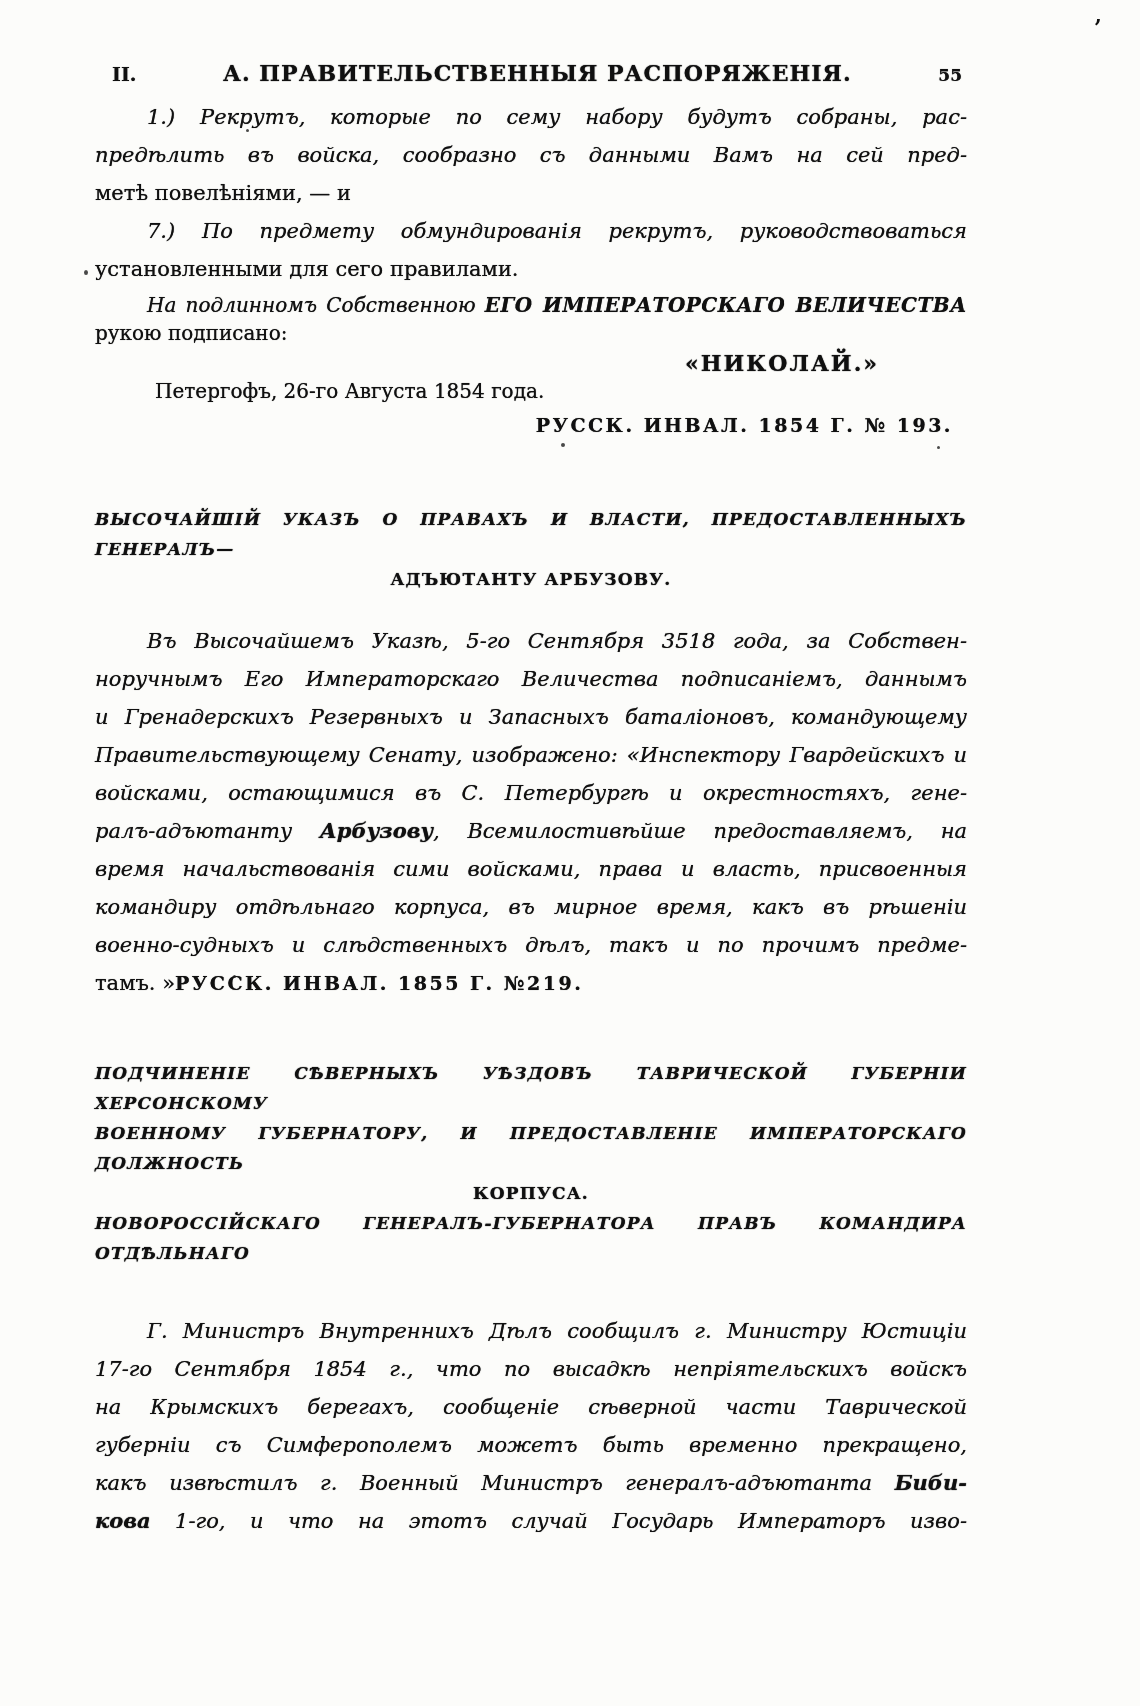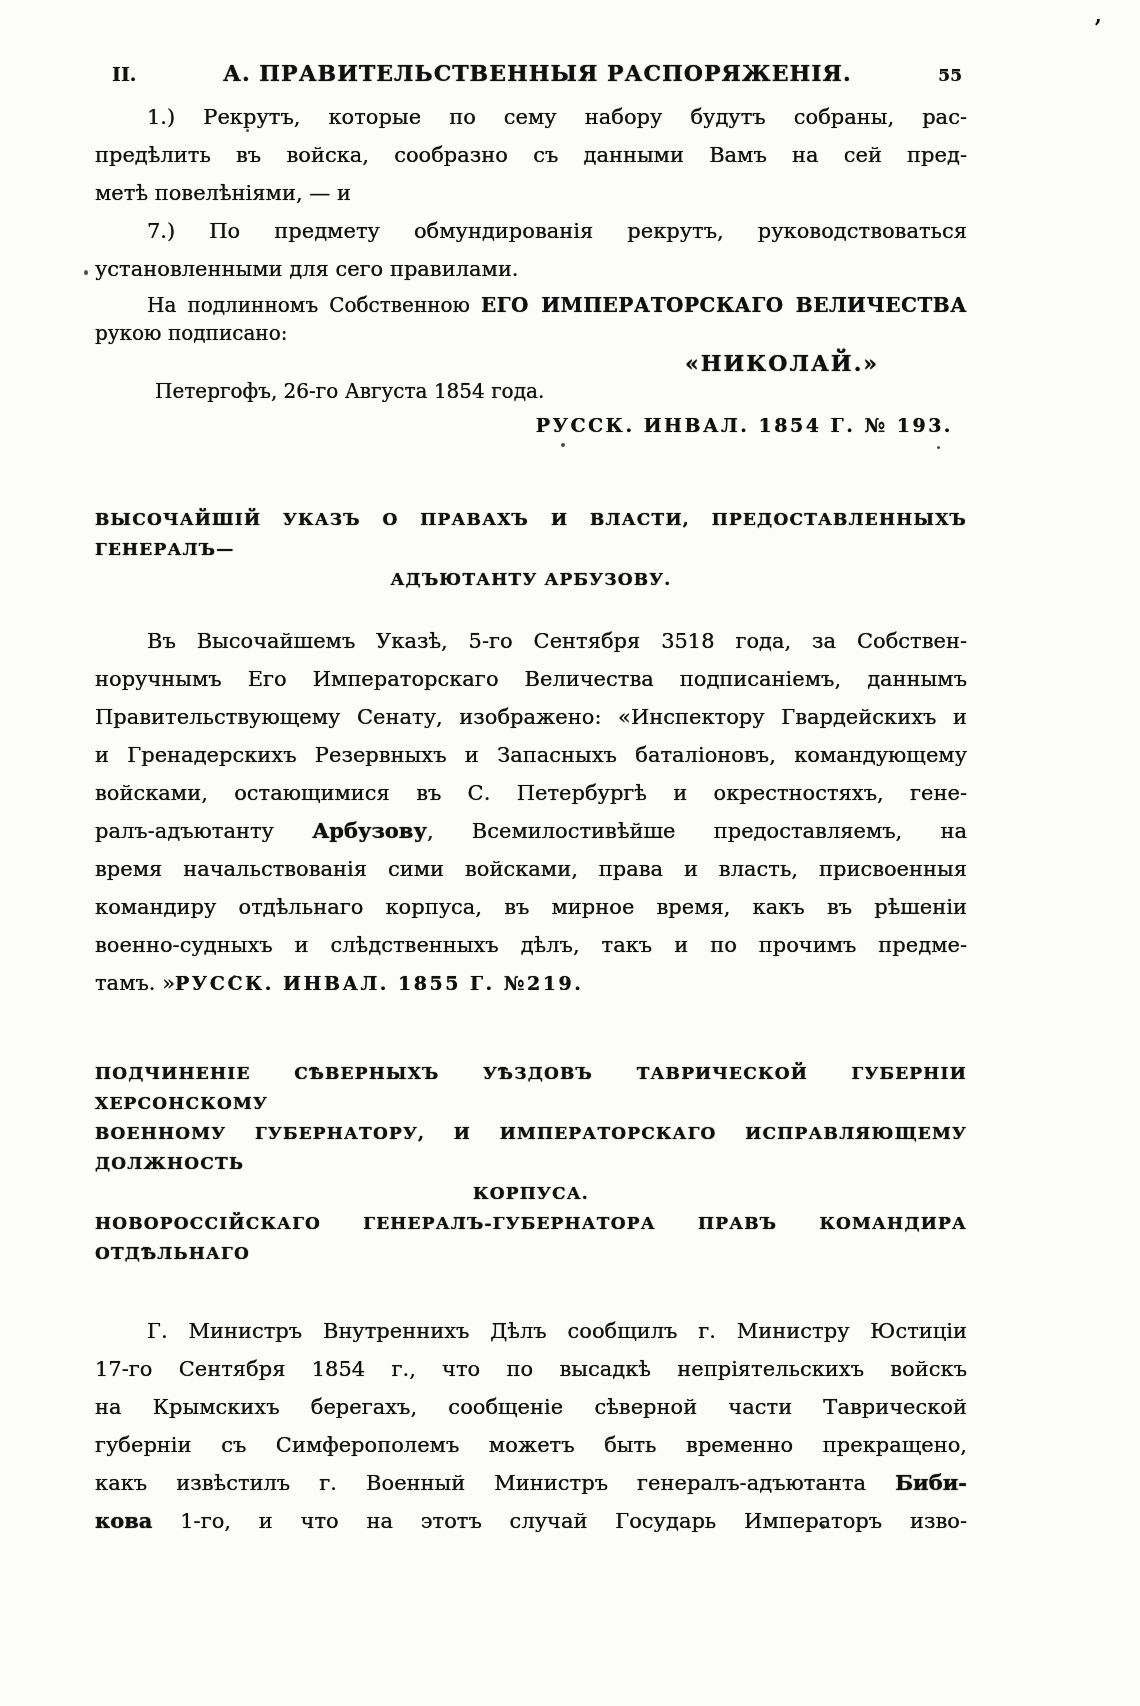--- a/index.html
+++ b/index.html
@@ -20,21 +20,21 @@
   .header {
     margin-left:112px; width:850px;
     display:flex; justify-content:space-between; align-items:baseline;
     height:26px; padding-top:60px;
   }
   .header .chap { font-size:19px; font-weight:700; }
   .header .run  { font-size:22px; font-weight:700; letter-spacing:1px; }
   .header .pnum { font-size:17px; font-weight:700; }
 
   .line { font-size:21px; line-height:38px; }
-  .j { text-align:justify; text-align-last:justify; }
+  .j { text-align:justify; text-align-last:justify;font-style:italic; }
   .indent { text-indent:52px; }
   .b { font-weight:700; }
 
   .heading { font-size:17px; font-weight:700; letter-spacing:1.2px; line-height:30px; }
   .center { text-align:center; text-align-last:center; }
 
   .small { font-size:20px; line-height:26px; }
   .att { line-height:30px; margin-top:2px; }
   .att .caps { font-weight:700; letter-spacing:0.5px; }
   .sig { font-size:22px; font-weight:700; letter-spacing:2px; line-height:30px; margin-top:2px; margin-left:590px; }
@@ -85,36 +85,36 @@
   </div>
 
   <div class="col h2">
     <div class="heading j heavy">ВЫСОЧАЙШІЙ УКАЗЪ О ПРАВАХЪ И ВЛАСТИ, ПРЕДОСТАВЛЕННЫХЪ ГЕНЕРАЛЪ—</div>
     <div class="heading center heavy">АДЪЮТАНТУ АРБУЗОВУ.</div>
   </div>
 
   <div class="col d2">
     <div class="line j indent ink">Въ Высочайшемъ Указѣ, 5-го Сентября 3518 года, за Собствен-</div>
     <div class="line j ink">норучнымъ Его Императорскаго Величества подписаніемъ, даннымъ</div>
+    <div class="line j ink">и Гренадерскихъ Резервныхъ и Запасныхъ баталіоновъ, командующему</div>
     <div class="line j ink">Правительствующему Сенату, изображено: «Инспектору Гвардейскихъ и</div>
-    <div class="line j ink">и Гренадерскихъ Резервныхъ и Запасныхъ баталіоновъ, командующему</div>
     <div class="line j ink">войсками, остающимися въ С. Петербургѣ и окрестностяхъ, гене-</div>
     <div class="line j ink"><span>ралъ-адъютанту </span><span class="b heavy">Арбузову</span><span>, Всемилостивѣйше предоставляемъ, на</span></div>
     <div class="line j ink">время начальствованія сими войсками, права и власть, присвоенныя</div>
     <div class="line j ink">командиру отдѣльнаго корпуса, въ мирное время, какъ въ рѣшеніи</div>
     <div class="line j ink">военно-судныхъ и слѣдственныхъ дѣлъ, такъ и по прочимъ предме-</div>
     <div class="lastrow">
       <span class="tail ink">тамъ. »</span>
       <span class="citation ink">РУССК. ИНВАЛ. 1855 Г. №219.</span>
     </div>
   </div>
 
   <div class="col h3">
     <div class="heading j heavy">ПОДЧИНЕНІЕ СѢВЕРНЫХЪ УѢЗДОВЪ ТАВРИЧЕСКОЙ ГУБЕРНІИ ХЕРСОНСКОМУ</div>
-    <div class="heading j heavy">ВОЕННОМУ ГУБЕРНАТОРУ, И ИМПЕРАТОРСКАГО ИСПРАВЛЯЮЩЕМУ ДОЛЖНОСТЬ</div>
+    <div class="heading j heavy">ВОЕННОМУ ГУБЕРНАТОРУ, И ПРЕДОСТАВЛЕНІЕ ИМПЕРАТОРСКАГО ДОЛЖНОСТЬ</div>
     <div class="heading center heavy">КОРПУСА.</div>
     <div class="heading j heavy">НОВОРОССІЙСКАГО ГЕНЕРАЛЪ-ГУБЕРНАТОРА ПРАВЪ КОМАНДИРА ОТДѢЛЬНАГО</div>
   </div>
 
   <div class="col d3">
     <div class="line j indent ink">Г. Министръ Внутреннихъ Дѣлъ сообщилъ г. Министру Юстиціи</div>
     <div class="line j ink">17-го Сентября 1854 г., что по высадкѣ непріятельскихъ войскъ</div>
     <div class="line j ink">на Крымскихъ берегахъ, сообщеніе сѣверной части Таврической</div>
     <div class="line j ink">губерніи съ Симферополемъ можетъ быть временно прекращено,</div>
     <div class="line j ink"><span>какъ извѣстилъ г. Военный Министръ генералъ-адъютанта </span><span class="b heavy">Биби-</span></div>

